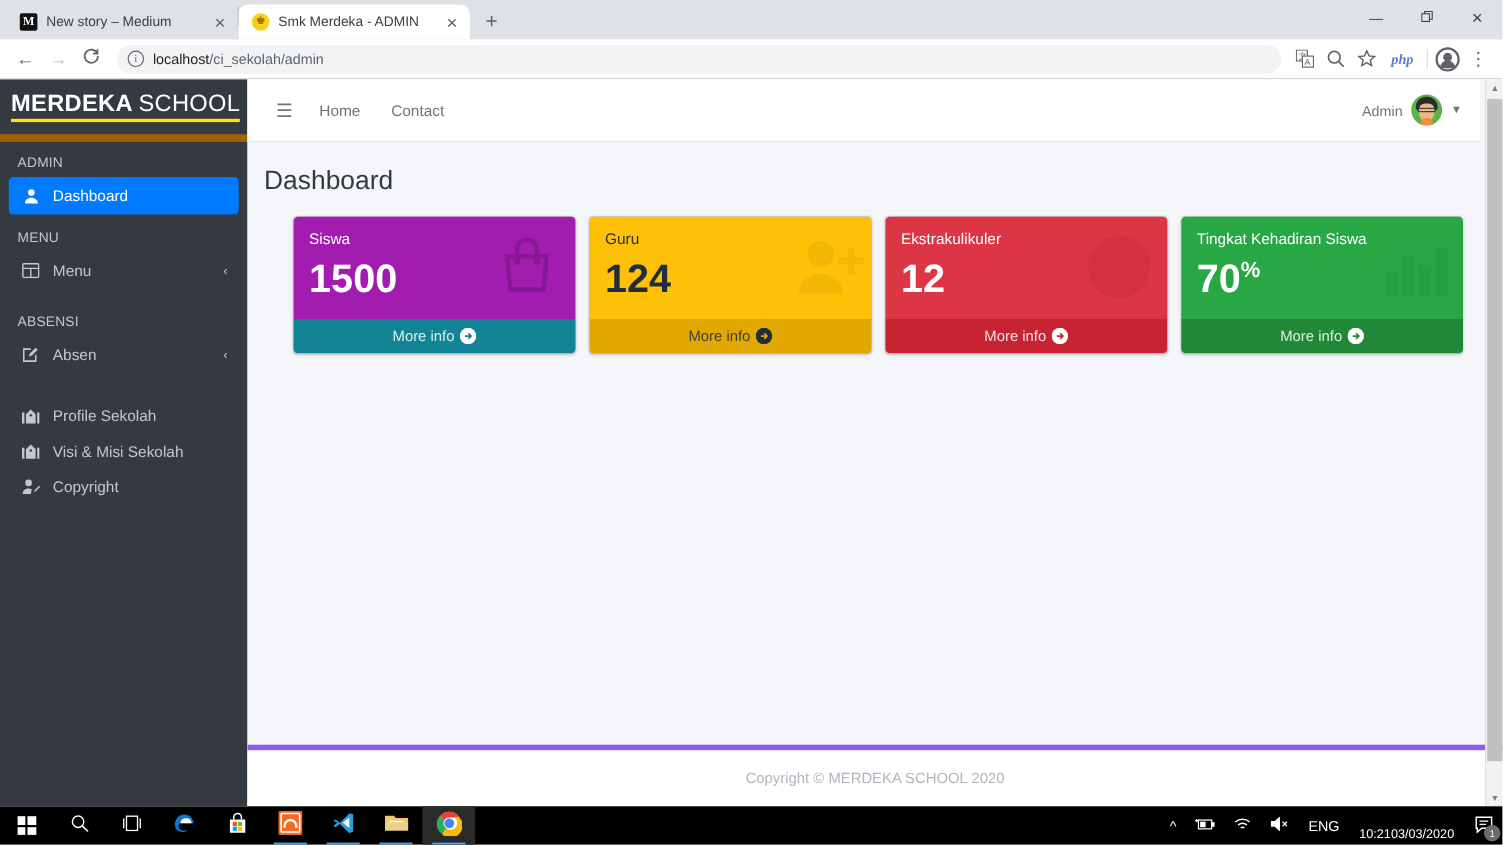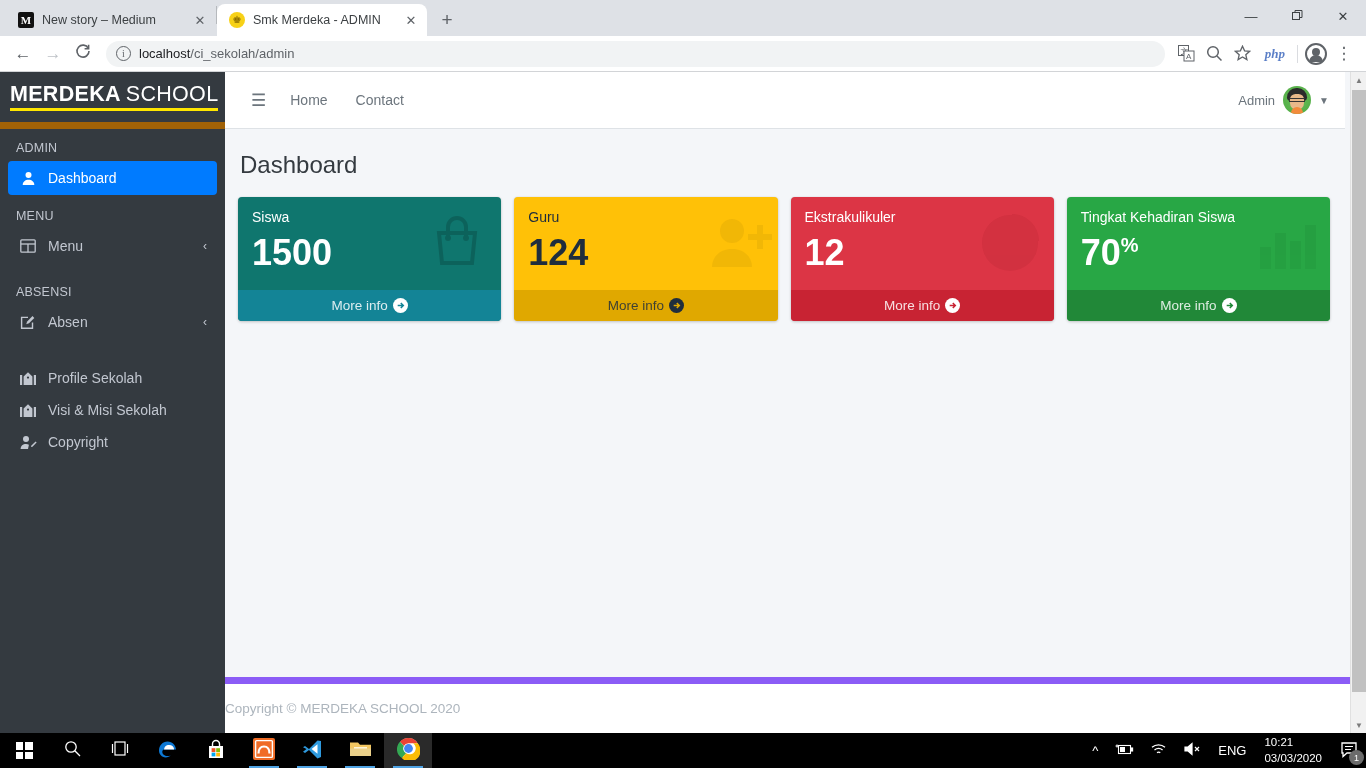--- a/index.html
+++ b/index.html
@@ -205,22 +205,22 @@
   }
   .card.dark .c-title, .card.dark .c-value { color: #1f2d3d; }
   .card.dark .c-foot { color: rgba(31,45,61,.85); }
   .c-foot .arrow {
     display: inline-block; width: 15px; height: 15px; border-radius: 50%;
     vertical-align: -3px; margin-left: 5px; position: relative;
   }
 
   .footer-bar {
     position: absolute; left: 225px; right: 0; bottom: 0; height: 56px;
-    background: #fff; border-top: 7px solid #8b5cf6;
-    display: flex; align-items: center; 
+    background: #fff; border-top: 5px solid #8b5cf6;
+    display: flex; align-items: center; justify-content: center;
     font-size: 13.5px; color: #adb5bd;
   }
 
   
   .scrollbar {
     position: absolute; right: 0; top: 72px; width: 16px; height: 661px;
     background: #f1f1f1; border-left: 1px solid #e0e0e0;
   }
   .sb-arrow {
     width: 16px; height: 16px; display: flex; align-items: center; justify-content: center;
@@ -252,21 +252,21 @@
   .win-logo i { background: #fff; display: block; }
   .tray {
     margin-left: auto; display: flex; align-items: center; height: 35px;
     color: #fff; font-size: 11.5px; gap: 0;
   }
   .tray-ic {
     padding: 0 8px; height: 35px; display: flex; align-items: center; cursor: pointer;
     font-size: 13px;
   }
   .tray-clock {
-    display: flex; flex-direction: column; align-items: flex-start; justify-content: center;
+    display: flex; flex-direction: row; align-items: flex-end; justify-content: center;
     height: 35px; padding: 0 10px; font-size: 11.5px; line-height: 1.35; cursor: pointer;
   }
   .tray-notif {
     width: 34px; height: 35px; display: flex; align-items: center; justify-content: center;
     position: relative; cursor: pointer;
   }
   .notif-badge {
     position: absolute; right: 2px; bottom: 3px; width: 15px; height: 15px;
     border-radius: 50%; background: #6b6b6b; color: #fff; font-size: 9px;
     display: flex; align-items: center; justify-content: center;
@@ -466,21 +466,21 @@
             <span class="beard"></span>
           </span>
           <span class="caret">▼</span>
         </div>
       </div>
 
       <div class="page-title">Dashboard</div>
 
       <div class="cards-row">
 
-        <div class="card" style="background:#0f766e;">
+        <div class="card" style="background:#a21caf;margin-left:29px;">
           <div class="inner">
             <div class="c-title">Siswa</div>
             <div class="c-value">
               <span>1500</span>
             </div>
             <div class="c-icon">
               <svg width="64" height="64" viewBox="0 0 64 64" fill="none" stroke="#000" stroke-width="4" opacity="0.55">
                 <path d="M14 22h36l-3 30H17z"></path>
                 <path d="M23 26V16a9 9 0 0 1 18 0v10" stroke-width="4"></path>
                 <circle cx="23" cy="27" r="3" fill="#000" stroke="none"></circle>

